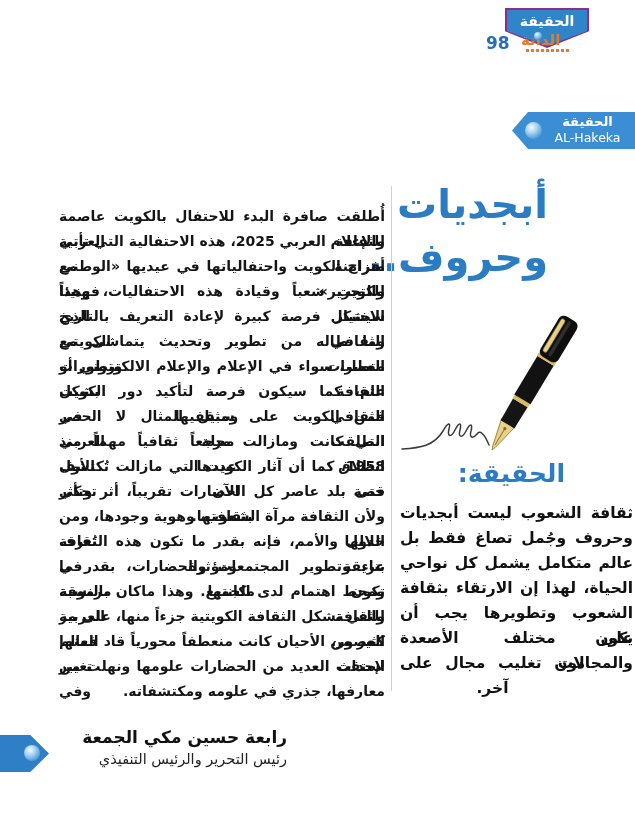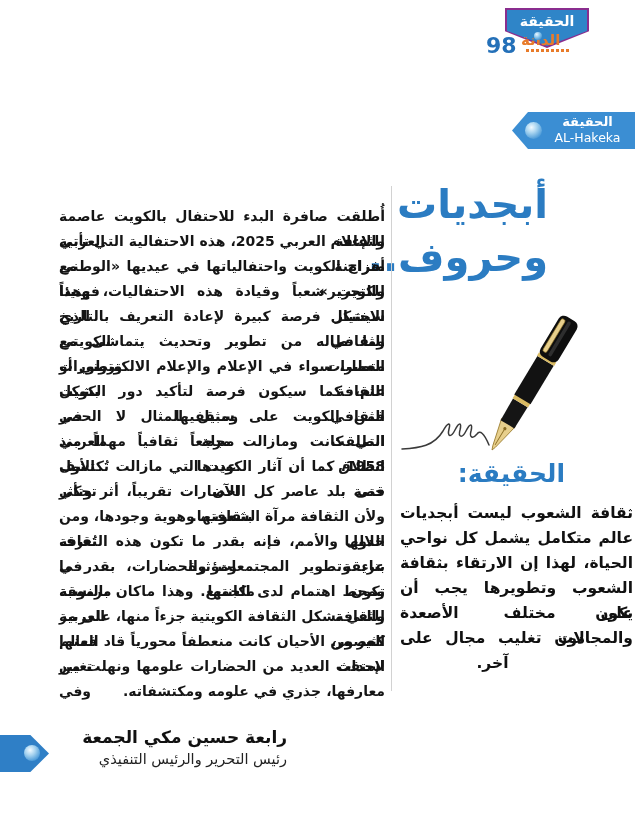--- a/index.html
+++ b/index.html
@@ -6,21 +6,21 @@
   .page{position:relative;width:635px;height:827px;background:#ffffff;overflow:hidden;
         font-family:"DejaVu Sans",sans-serif;}
 
   
   .badge-outer{position:absolute;left:505px;top:8px;width:84px;height:40px;background:#8a2d8e;
         clip-path:polygon(0 0,100% 0,100% 58%,50% 100%,0 58%);}
   .badge-inner{position:absolute;inset:2px;background:#2f85c8;
         clip-path:polygon(0 0,100% 0,100% 58%,50% 100%,0 58%);}
   .badge-inner span{display:block;text-align:center;color:#fff;font-weight:bold;font-size:14px;
         margin-top:3px;direction:rtl;}
-  .page-num{position:absolute;left:486px;top:33px;color:#2470b8;font-weight:bold;font-size:22px;}
+  .page-num{position:absolute;left:486px;top:33px;color:#2470b8;font-weight:bold;font-size:17px;}
   .logo{position:absolute;left:521px;top:33px;width:54px;text-align:left;direction:rtl;}
   .logo .logo-word{color:#e87b2a;font-weight:bold;font-size:15px;line-height:15px;}
   .logo .logo-ball{position:absolute;left:13px;top:-1px;width:8px;height:8px;border-radius:50%;
         background:radial-gradient(circle at 35% 30%,#eaf6ff,#7fc0ea 45%,#2f7fc6 90%);}
   .logo .logo-tagline{margin:1px auto 0;width:44px;height:3px;
         background:repeating-linear-gradient(90deg,#e87b2a 0 3px,#fff 3px 5px);}
 
   
   .tab{position:absolute;left:512px;top:112px;width:123px;height:37px;background:#3b8ed3;
         clip-path:polygon(0 50%,16px 0,100% 0,100% 100%,16px 100%);}
@@ -107,20 +107,21 @@
         <rect x="-10.5" y="-153" width="21" height="47" rx="6" fill="#0e0e0e"></rect>
         <rect x="-1" y="-150" width="3.5" height="40" rx="1.7" fill="#2e2e2e"></rect>
         <rect x="-8" y="-149" width="4.5" height="38" rx="2" fill="#e7cf8c" stroke="#9a7c2e" stroke-width="0.6"></rect>
       </g>
     </svg>
   </div>
 
   <div class="intro-label">الحقيقة:</div>
   <div class="intro-col">
     <div class="iline">ثقافة الشعوب ليست أبجديات</div>
+    <div class="iline">وحروف وجُمل تصاغ فقط بل</div>
     <div class="iline">عالم متكامل يشمل كل نواحي</div>
     <div class="iline">الحياة، لهذا إن الارتقاء بثقافة</div>
     <div class="iline">الشعوب وتطويرها يجب أن يكون</div>
     <div class="iline">على مختلف الأصعدة والمجالات</div>
     <div class="iline end">دون تغليب مجال على آخر.</div>
   </div>
 
   <div class="divider"></div>
 
   <div class="article">

